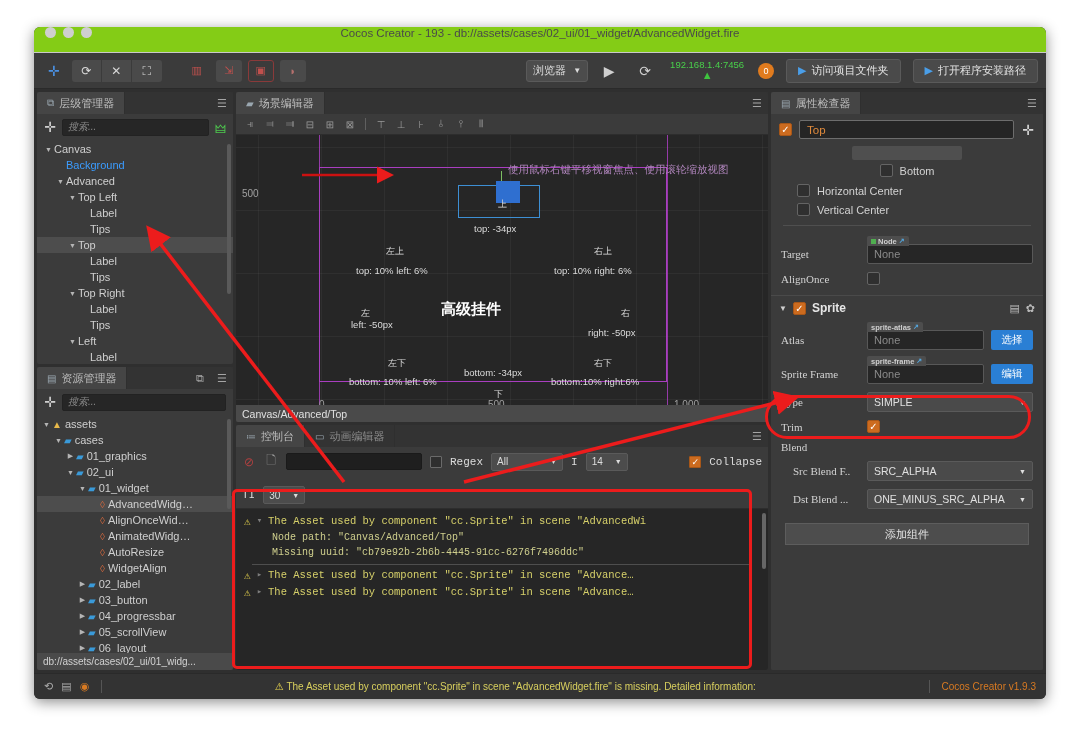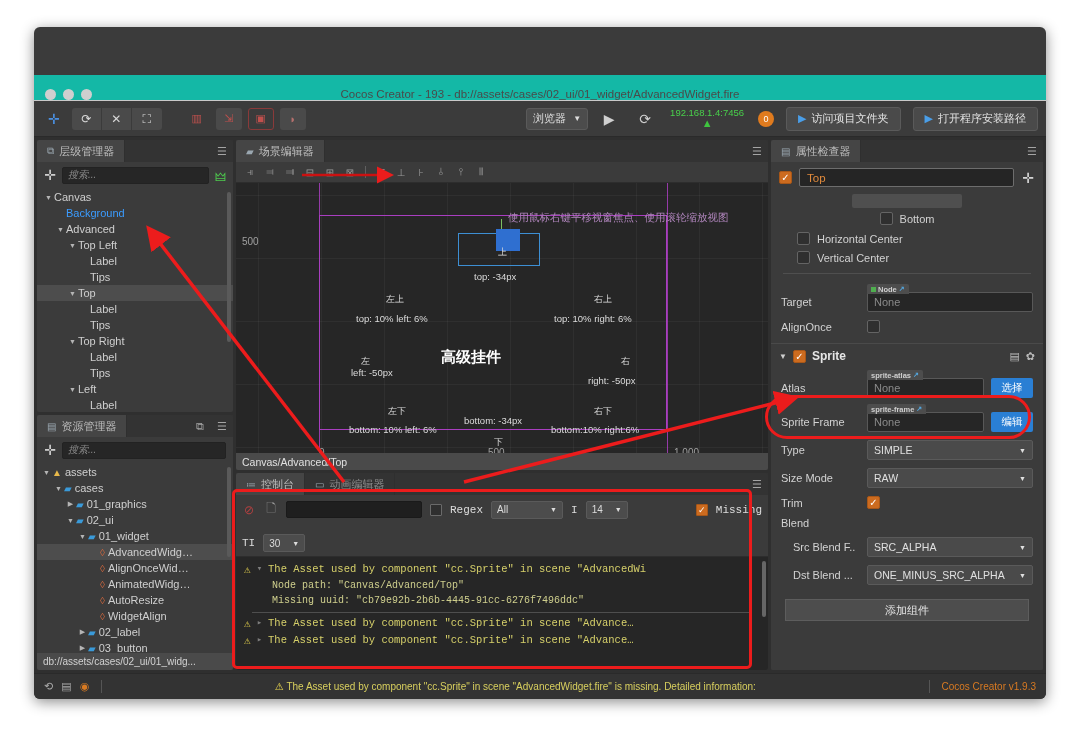--- a/index.html
+++ b/index.html
@@ -14,24 +14,24 @@
     left: 34px; top: 27px;
     width: 1012px; height: 672px;
     background: #3b3b3b;
     border-radius: 6px;
     box-shadow: 0 3px 14px rgba(0,0,0,0.45);
     overflow: hidden;
     display: flex; flex-direction: column;
   }
   
   .titlebar {
-    height: 26px; background: #14b8a6;
+    height: 26px; background: #84cc16;
     border-bottom: 1px solid #c9c9c9;
-    display: flex; align-items: flex-end;
-    position: relative; flex: 0 0 26px; margin-top: 48px;
+    display: flex; align-items: flex-start;
+    position: relative; flex: 0 0 26px;
   }
   .traffic { display: flex; gap: 7px; padding-left: 11px; }
   .dot { width: 11px; height: 11px; border-radius: 50%; background: #cfcfcf; }
   .title-text {
     position: absolute; left: 0; right: 0; text-align: center;
     font-size: 11.5px; color: #4a4a4a;
   }
   
   .toolbar {
     height: 36px; background: #3b3b3b;
@@ -245,21 +245,21 @@
     border-radius: 2px; color: #e08a3c; font-size: 11.5px;
     display: flex; align-items: center; padding: 0 7px;
   }
   .insp-plus { color: #d5d5d5; font-size: 14px; width: 14px; text-align: center; }
   .blank-bar {
     width: 110px; height: 14px; background: #4f4f4f; border-radius: 2px;
     margin: 5px auto 0 auto;
   }
   .insp-row { display: flex; align-items: center; padding: 4px 10px;
     font-size: 11px; color: #d2d2d2; }
-  .insp-row .rlabel { width: 86px; flex: 0 0 86px; }
+  .insp-row .rlabel { width: 86px; flex: 0 0 86px; font-family: Liberation Serif, serif; }
   .center-row { justify-content: center; gap: 7px; }
   .opt-row { padding: 3px 10px 3px 26px; display: flex; align-items: center; gap: 7px; }
   .hr { height: 1px; background: #4f4f4f; margin: 6px 12px; }
   .mini-field {
     flex: 1; height: 20px; background: #262626; border: 1px solid #585858;
     border-radius: 2px; color: #8a8a8a; font-size: 11px; display: flex;
     align-items: center; padding: 0 6px; position: relative;
   }
   .type-tag {
     position: absolute; left: -1px; top: -9px; height: 10px; background: #4d4d4d;
@@ -615,21 +615,21 @@
             <span>All</span>
             <span style="font-size:7px;">▼</span>
           </div>
           <div class="cf-label">I</div>
           <div class="cf-select" style="width:42px;">
             <span>14</span>
             <span style="font-size:7px;">▼</span>
           </div>
           <div class="cf-spacer"></div>
           <div class="cf-check on">✓</div>
-          <div class="cf-label">Missing</div>
+          <div class="cf-label">Collapse</div>
           <div style="flex-basis:100%; height:0;"></div>
           <div class="cf-label">TI</div>
           <div class="cf-select" style="width:42px;">
             <span>30</span>
             <span style="font-size:7px;">▼</span>
           </div>
         </div>
         <div class="log-list" id="log-list">
           <div class="log-vscroll"></div>
         <div class="log-entry">
@@ -748,27 +748,20 @@
           </div>
 
           <div class="insp-row">
             <span class="rlabel">Type</span>
             <div class="dd">
               <span>SIMPLE</span>
               <span style="font-size:7px;">▼</span>
             </div>
           </div>
 
-          <div class="insp-row">
-            <span class="rlabel">Size Mode</span>
-            <div class="dd">
-              <span>RAW</span>
-              <span style="font-size:7px;">▼</span>
-            </div>
-          </div>
 
           <div class="insp-row">
             <span class="rlabel">Trim</span>
             <div class="chk on">✓</div>
           </div>
 
           <div class="insp-row">
             <span class="rlabel">Blend</span>
           </div>
 

